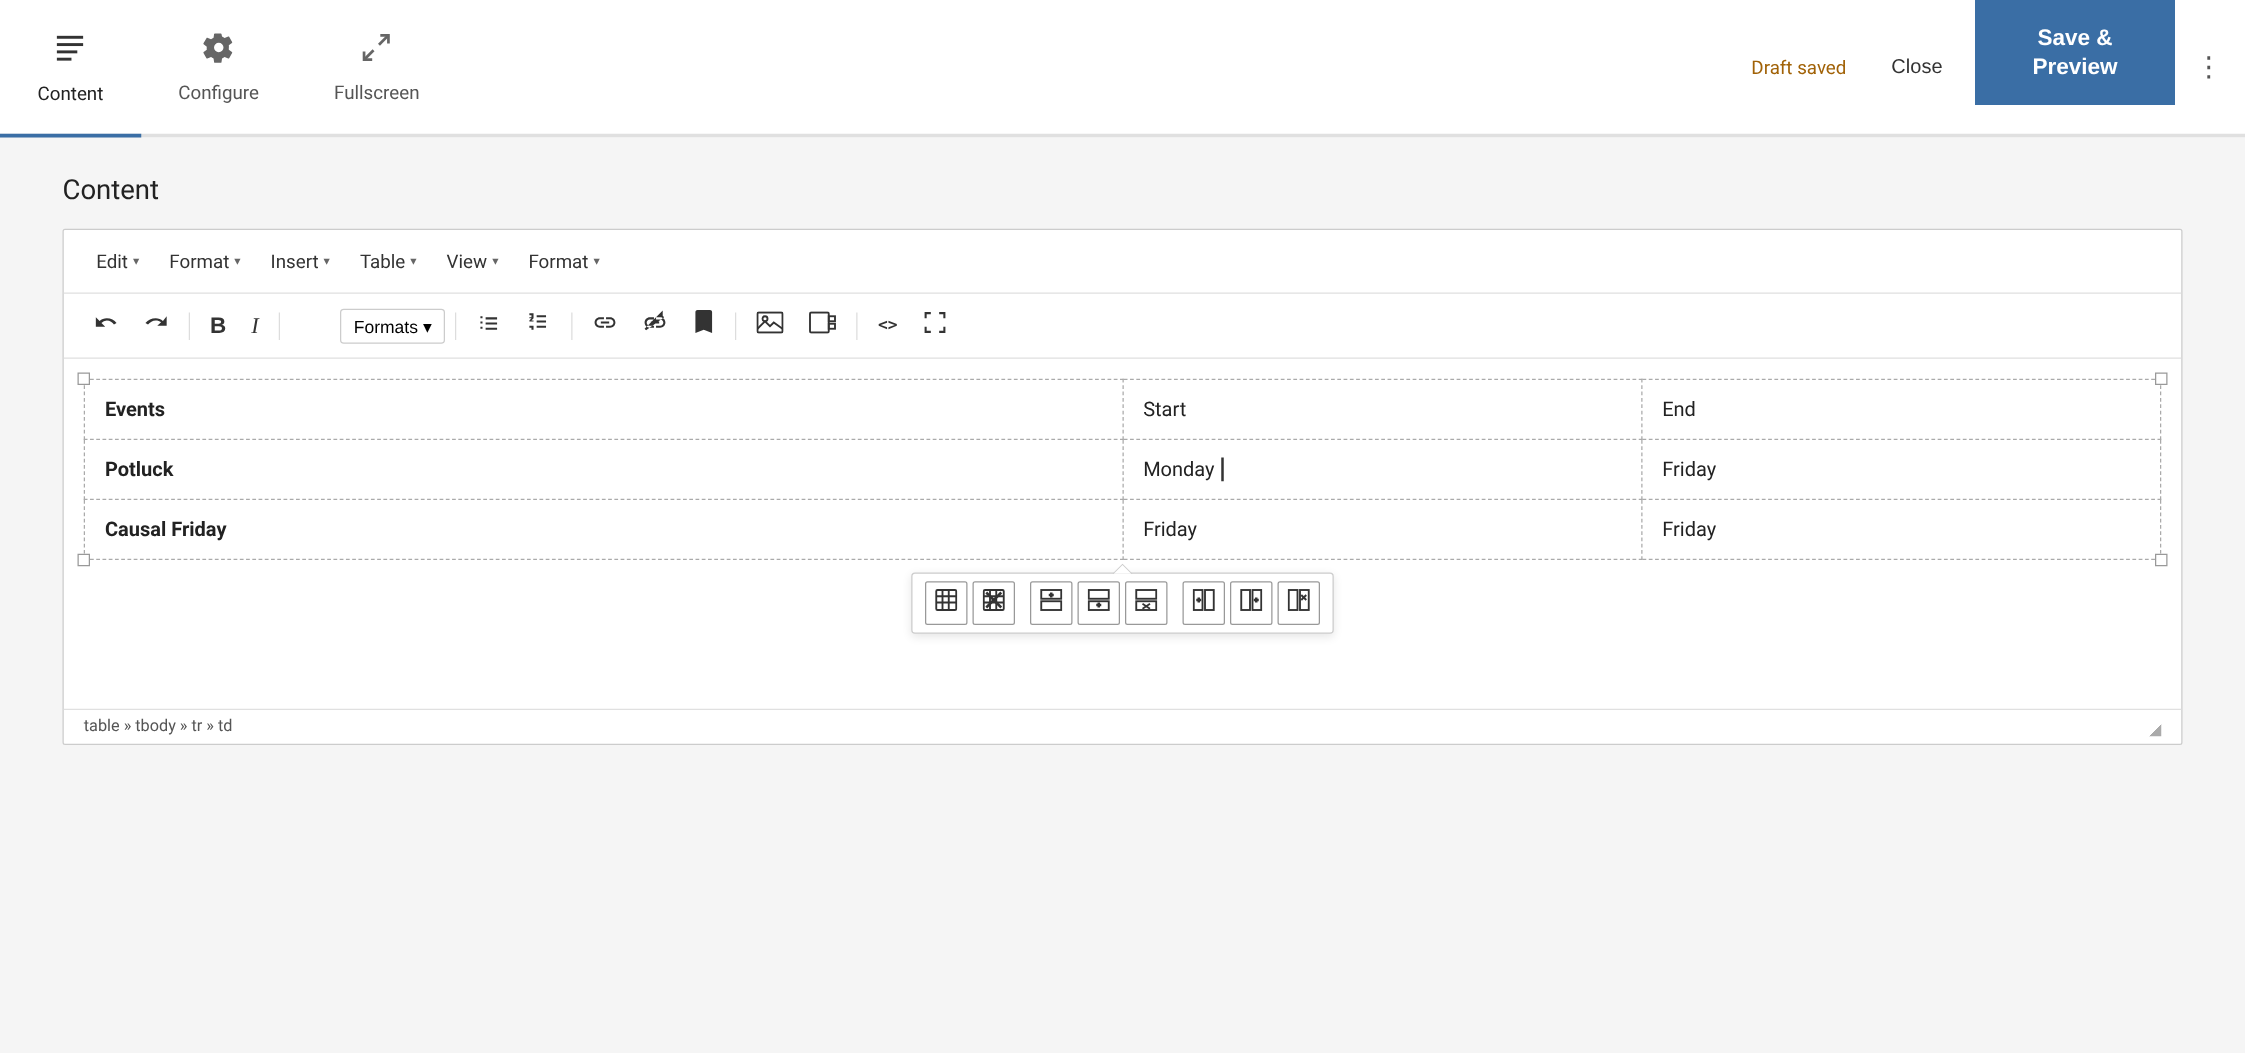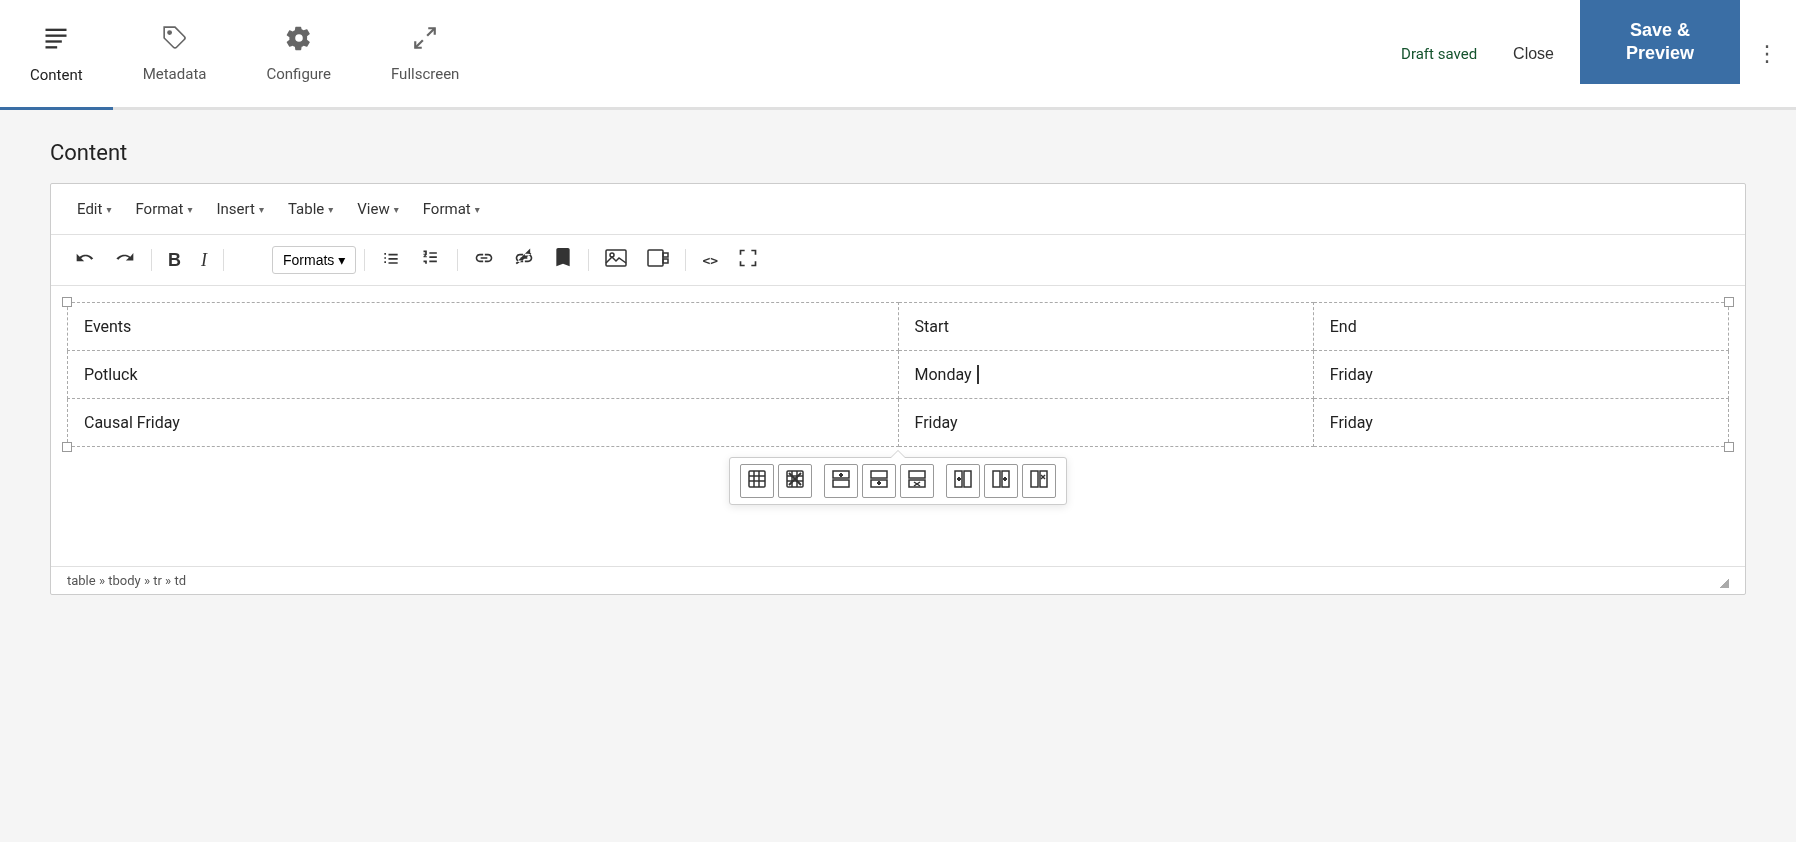--- a/index.html
+++ b/index.html
@@ -46,21 +46,21 @@
     .nav-spacer {
       flex: 1;
     }
     .nav-right {
       display: flex;
       align-items: center;
       gap: 20px;
       padding-right: 10px;
     }
     .draft-saved {
-      color: #14532d;
+      color: #a16207;
       font-size: 15px;
     }
     .close-btn {
       background: none;
       border: none;
       font-size: 16px;
       color: #333;
       cursor: pointer;
       padding: 8px 16px;
     }
@@ -199,21 +199,21 @@
       border: 1px dashed #aaa;
     }
     .content-table td {
       border: 1px dashed #aaa;
       padding: 14px 16px;
       font-size: 16px;
       color: #222;
       vertical-align: top;
       min-height: 50px;
     }
-    .content-table td:first-child { width: 50%; }
+    .content-table td:first-child { width: 50%; font-weight: bold; }
     .content-table td:nth-child(2) { width: 25%; }
     .content-table td:nth-child(3) { width: 25%; }
 
     
     .table-toolbar-popup {
       display: flex;
       align-items: center;
       background: #fff;
       border: 1px solid #ccc;
       border-radius: 3px;
@@ -283,29 +283,20 @@
   <div class="nav-tab active">
     <span class="tab-icon">
       <svg width="28" height="28" viewBox="0 0 24 24" fill="currentColor">
           <rect x="3" y="4" width="18" height="2"></rect>
           <rect x="3" y="9" width="18" height="2"></rect>
           <rect x="3" y="14" width="14" height="2"></rect>
           <rect x="3" y="19" width="10" height="2"></rect>
         </svg>
     </span>
     <span>Content</span>
-  </div>
-  <div class="nav-tab">
-    <span class="tab-icon">
-      <svg width="26" height="26" viewBox="0 0 24 24" fill="none" stroke="currentColor" stroke-width="1.5">
-          <path d="M20.59 13.41l-7.17 7.17a2 2 0 01-2.83 0L2 12V2h10l8.59 8.59a2 2 0 010 2.82z"></path>
-          <circle cx="7" cy="7" r="1.5" fill="currentColor"></circle>
-        </svg>
-    </span>
-    <span>Metadata</span>
   </div>
   <div class="nav-tab">
     <span class="tab-icon">
       <svg width="26" height="26" viewBox="0 0 24 24" fill="currentColor">
           <path d="M12 15.5A3.5 3.5 0 018.5 12 3.5 3.5 0 0112 8.5a3.5 3.5 0 013.5 3.5 3.5 3.5 0 01-3.5 3.5m7.43-2.92c.04-.36.07-.72.07-1.08s-.03-.73-.07-1.08l2.32-1.82c.21-.16.27-.46.13-.7l-2.2-3.81c-.14-.24-.42-.32-.66-.24l-2.73 1.1c-.57-.44-1.18-.81-1.86-1.08L14.02 2.1c-.04-.26-.26-.45-.52-.45h-4.4c-.26 0-.48.19-.52.45l-.41 2.77c-.68.27-1.29.64-1.86 1.08L3.58 4.85c-.24-.09-.52 0-.66.24L.72 8.9c-.14.24-.08.54.13.7l2.32 1.82c-.04.35-.07.71-.07 1.08s.03.73.07 1.08L.85 15.4c-.21.16-.27.46-.13.7l2.2 3.81c.14.24.42.32.66.24l2.73-1.1c.57.44 1.18.81 1.86 1.08l.41 2.77c.04.26.26.45.52.45h4.4c.26 0 .48-.19.52-.45l.41-2.77c.68-.27 1.29-.64 1.86-1.08l2.73 1.1c.24.09.52 0 .66-.24l2.2-3.81c.14-.24.08-.54-.13-.7l-2.32-1.82z"></path>
         </svg>
     </span>
     <span>Configure</span>
   </div>
   <div class="nav-tab">

